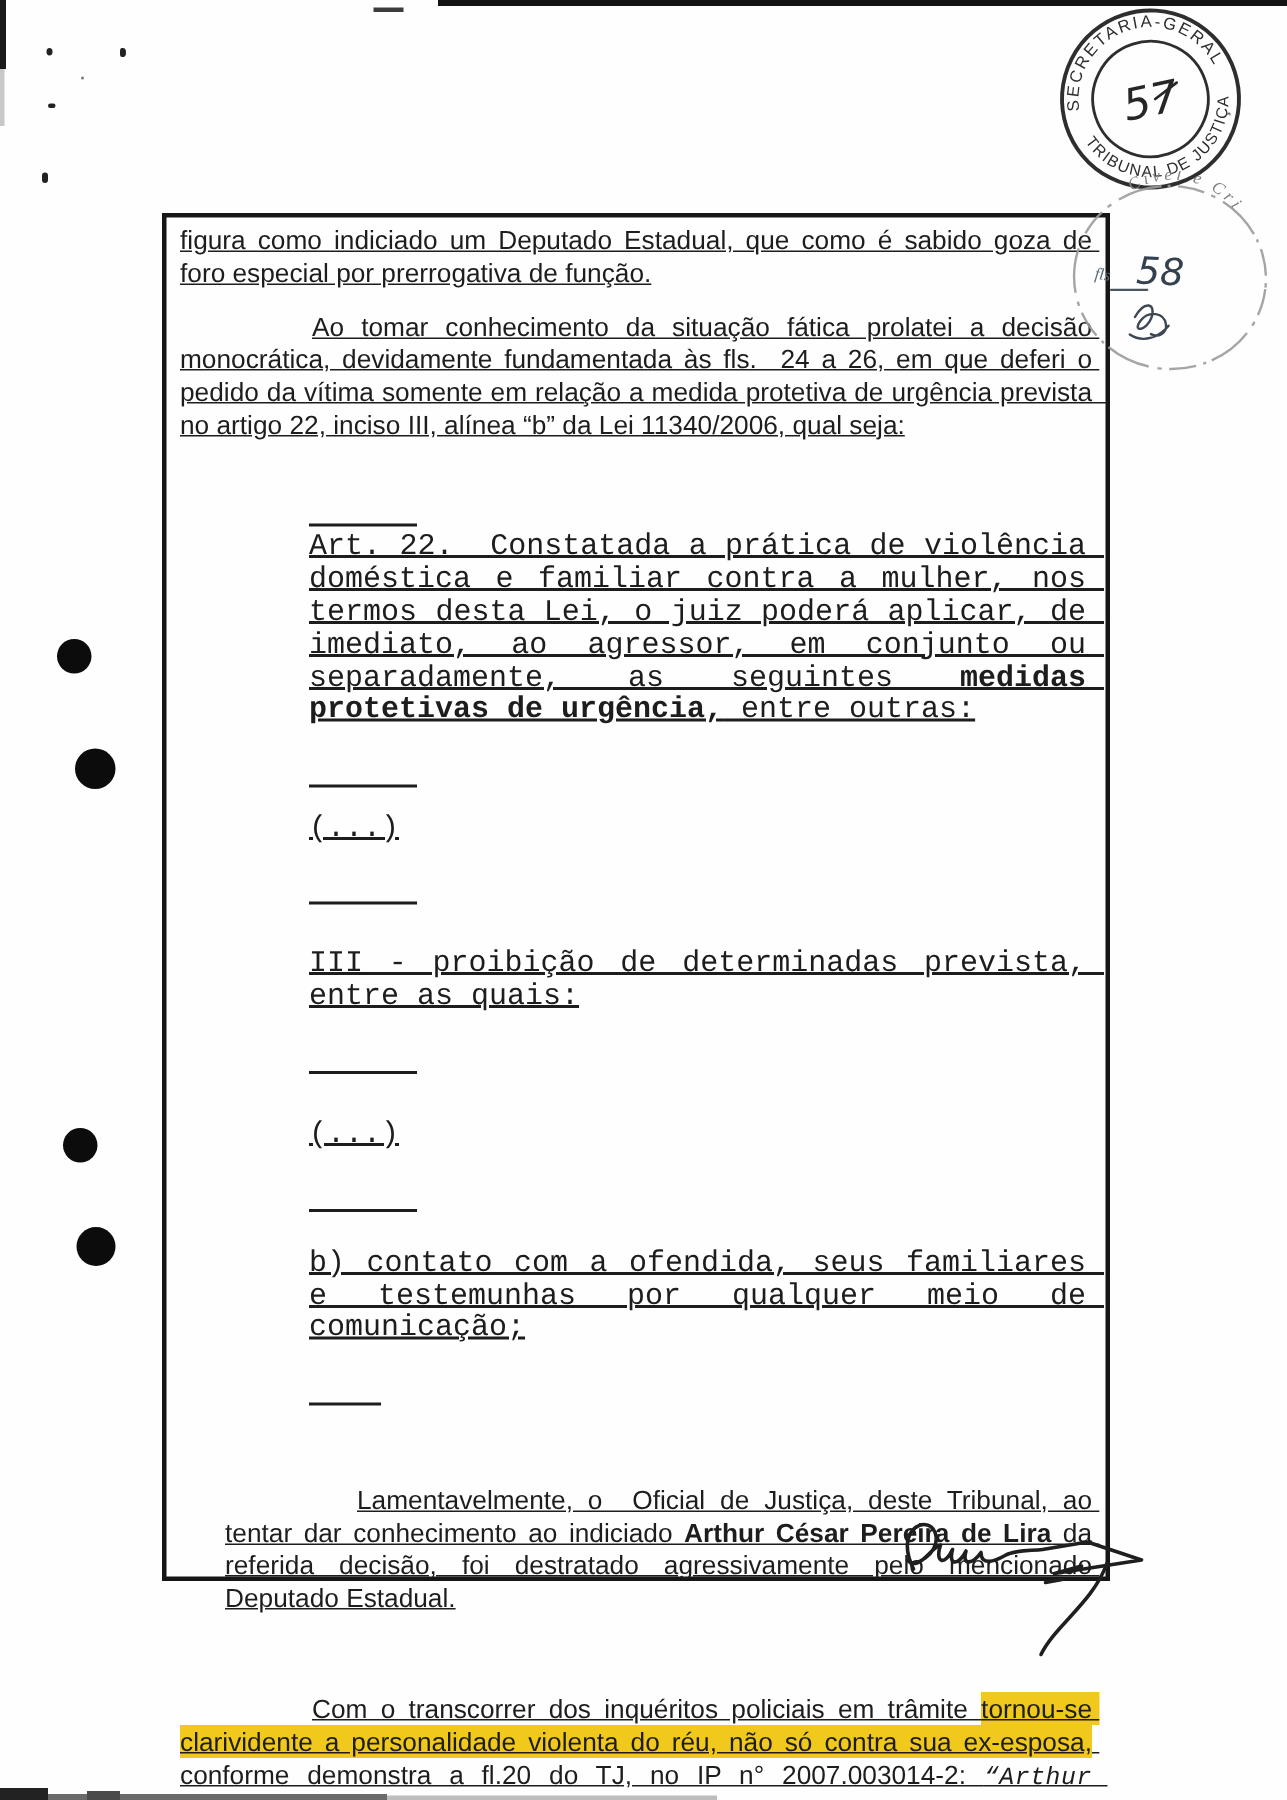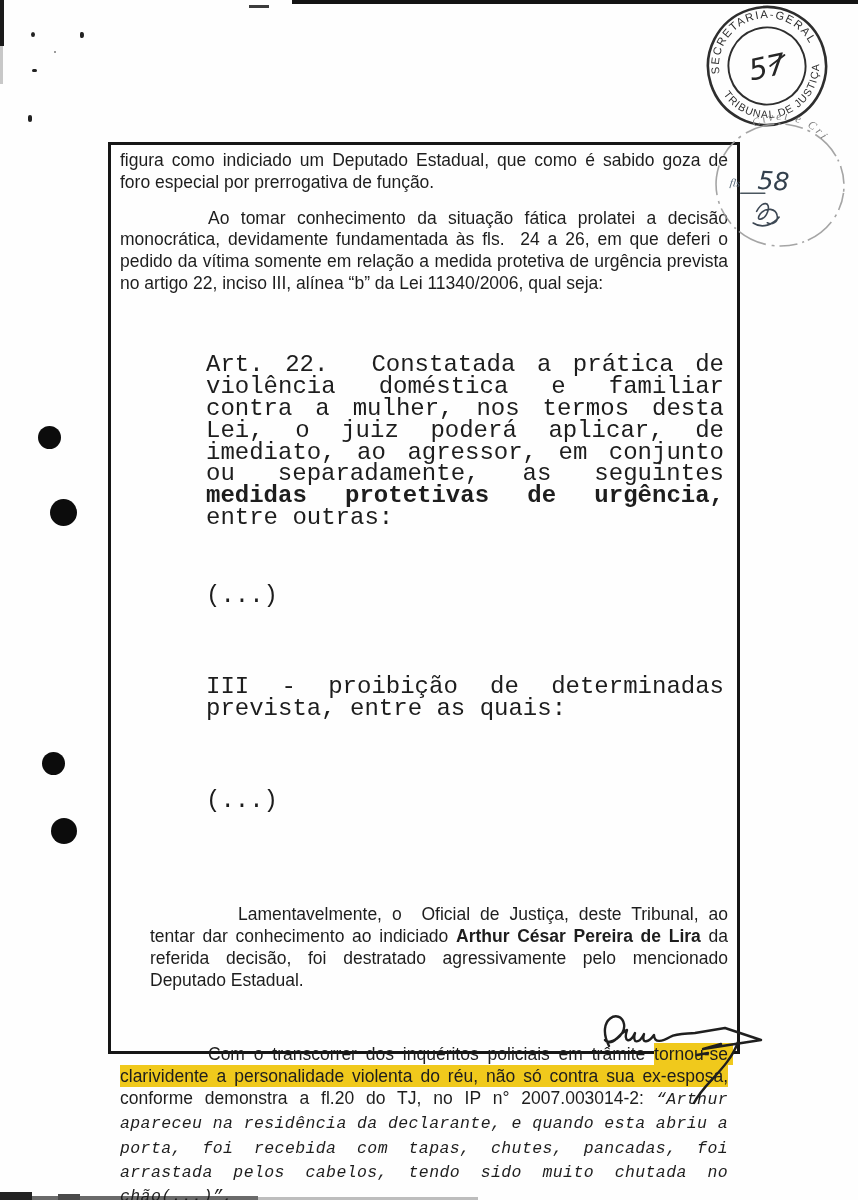--- a/index.html
+++ b/index.html
@@ -14,27 +14,28 @@
   .edge-left   { position:absolute; left:0; top:0; width:4px; height:46px; background:#1a1a1a; }
   .edge-left2  { position:absolute; left:0; top:46px; width:3px; height:38px; background:#9a9a9a; opacity:.55; }
   .speck { position:absolute; background:#222; border-radius:50%; }
   
   .dot { position:absolute; background:#0c0c0c; border-radius:50%; }
   
   .frame {
     position:absolute; left:108px; top:142px; width:632px; height:912px;
     border:3px solid #161616; box-sizing:border-box; z-index:1;
     padding:5px 9px 0 9px;
+    text-decoration:underline;
   }
   .body-text { font-size:17.5px; line-height:21.8px; text-align:justify; white-space:pre-wrap; }
   .p2 { margin-top:14px; text-indent:88px; }
   .quote {
     margin:16px 4px 0 86px;
     font-family:"Liberation Mono", monospace;
-    font-size:24px; line-height:21.8px; text-align:justify; white-space:pre-wrap;
+    font-size:20px; line-height:21.8px; text-align:justify; white-space:pre-wrap;
   }
   .quote p { margin:0; }
   .q-ell1 { margin-top:13px !important; }
   .q-item3 { margin-top:25px !important; }
   .q-ell2 { margin-top:27px !important; }
   .q-itemb { margin-top:20px !important; }
   .p3 { margin-top:49px; text-indent:88px;margin-left:30px; }
   .p4 { margin-top:51px; text-indent:88px; line-height:22.3px; }
   .b { font-weight:bold; }
   .hl { background:#F0C91C; padding:1px 0; box-decoration-break:clone; -webkit-box-decoration-break:clone; }
@@ -111,20 +112,21 @@
 
     <p class="body-text" style="margin:0;">figura como indiciado um Deputado Estadual, que como é sabido goza de foro especial por prerrogativa de função.</p>
 
     <p class="body-text p2" style="margin-bottom:0;">Ao tomar conhecimento da situação fática prolatei a decisão monocrática, devidamente fundamentada às fls.  24 a 26, em que deferi o pedido da vítima somente em relação a medida protetiva de urgência prevista  no artigo 22, inciso III, alínea “b” da Lei 11340/2006, qual seja:</p>
 
     <div class="quote">
       <p><span>Art. 22.  Constatada a prática de violência doméstica e familiar contra a mulher, nos termos desta Lei, o juiz poderá aplicar, de imediato, ao agressor, em conjunto ou separadamente, as seguintes </span><span class="b">medidas protetivas de urgência,</span><span> entre outras:</span></p>
       <p class="q-ell1">(...)</p>
       <p class="q-item3">III - proibição de determinadas prevista, entre as quais:</p>
       <p class="q-ell2">(...)</p>
+      <p class="q-itemb">b) contato com a ofendida, seus familiares e testemunhas por qualquer meio de comunicação;</p>
     </div>
 
     <p class="body-text p3" style="margin-bottom:0;"><span>Lamentavelmente, o  Oficial de Justiça, deste Tribunal, ao tentar dar conhecimento ao indiciado </span><span class="b">Arthur César Pereira de Lira</span><span> da referida decisão, foi destratado agressivamente pelo mencionado Deputado Estadual.</span></p>
 
     <p class="body-text p4" style="margin-bottom:0;"><span>Com o transcorrer dos inquéritos policiais em trâmite </span><span class="hl">tornou-se clarividente a personalidade violenta do réu, não só contra sua ex-esposa,</span><span> conforme demonstra a fl.20 do TJ, no IP n° 2007.003014-2: </span><span class="mono-it">“Arthur apareceu na residência da declarante, e quando esta abriu a porta, foi recebida com tapas, chutes, pancadas, foi arrastada pelos cabelos, tendo sido muito chutada no chão(...)”, </span></p>
   </div>
 
   <svg class="sig" width="205" height="112" viewBox="0 0 205 112">
     <g fill="none" stroke="#1f1f1f" stroke-width="2.4" stroke-linecap="round" stroke-linejoin="round">
       <path d="M 34 46 C 20 18 46 8 49 24 C 51 36 34 46 30 40 C 38 48 45 32 52 30 C 48 42 55 44 60 33 C 57 44 64 44 69 34 C 66 45 74 42 79 35 C 79 44 88 41 95 37 C 102 33 112 34 120 33 L 150 28 L 186 40 L 128 49 L 146 44"></path>

